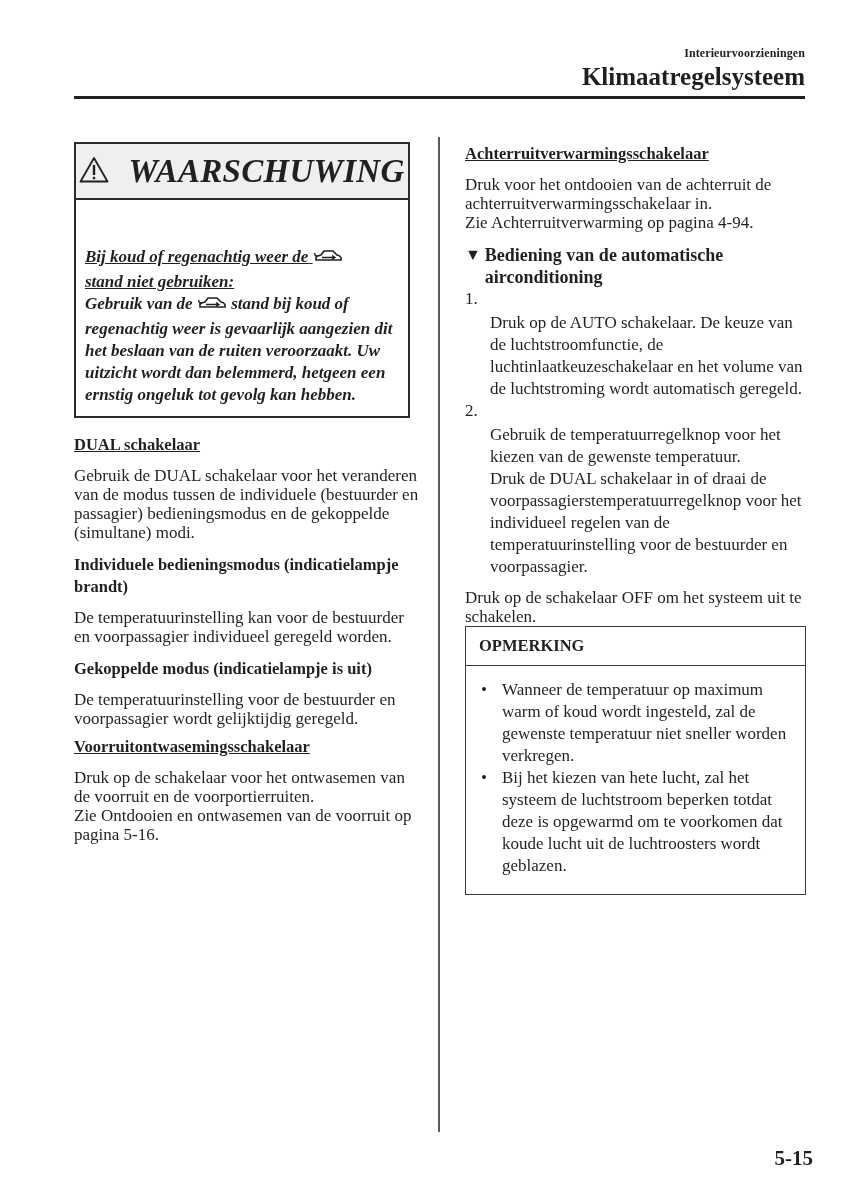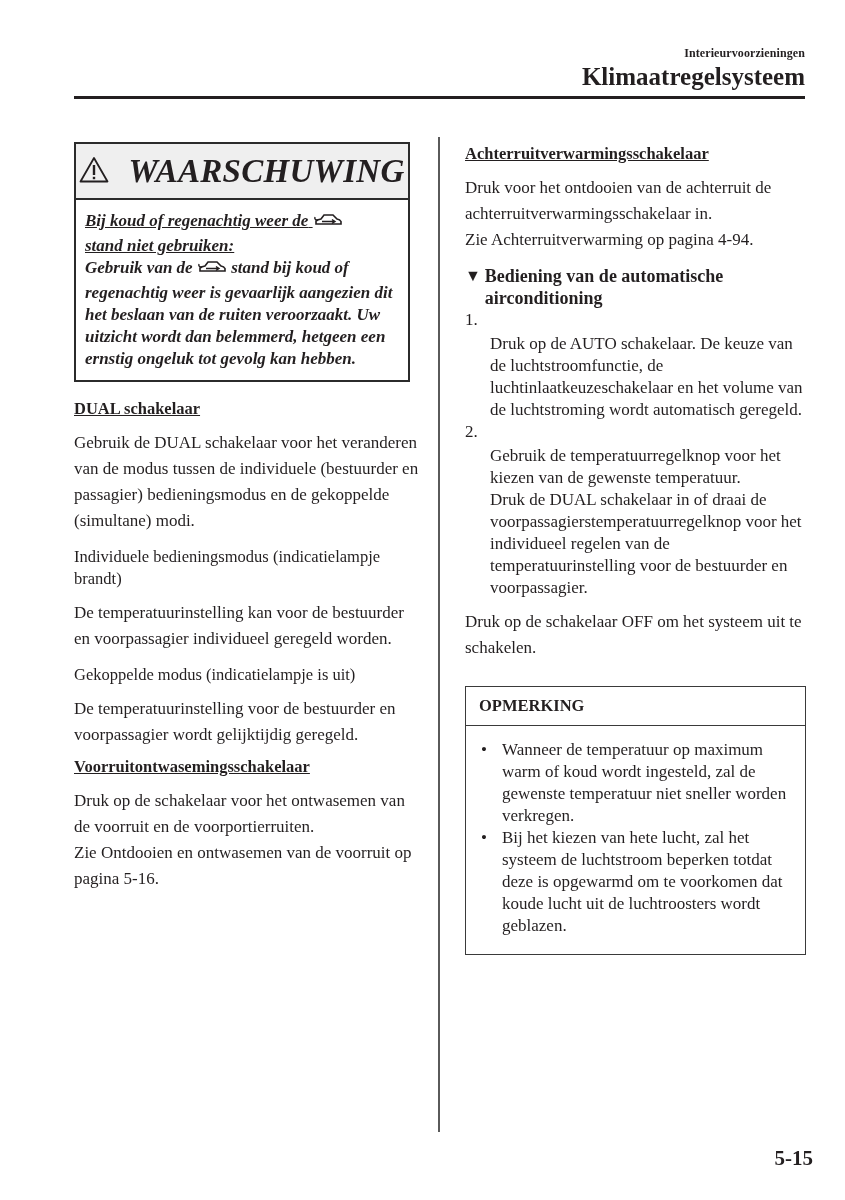--- a/index.html
+++ b/index.html
@@ -35,30 +35,30 @@
       height: 54px; display: flex; align-items: center; justify-content: center;
       gap: 19px;
     }
     .warning-head .wtitle {
       font-size: 33px; font-style: italic; font-weight: bold; letter-spacing: 0.3px;
     }
     .warning-body {
       padding: 10px 8px 10px 9px;
       font-style: italic; font-weight: bold; font-size: 17px; line-height: 22px;
     }
-    .warning-body .uline { text-decoration: underline; }
+    .warning-body .uline { text-decoration: underline; margin-top: 36px; }
     .car-icon { display: inline-block; vertical-align: -3px; }
 
     .sub-head-u {
       font-weight: bold; font-size: 16.5px; text-decoration: underline; line-height: 22px;
     }
     .sub-head {
-      font-weight: normal; font-size: 16.5px; line-height: 22px;
+      font-weight: bold; font-size: 16.5px; line-height: 22px;
     }
-    .para { font-size: 17px; line-height: 26px; }
+    .para { font-size: 17px; line-height: 19px; }
     .mt-a { margin-top: 8px; }
     .mt-b { margin-top: 10px; }
     .mt-c { margin-top: 12px; }
 
     .tri-head {
       font-weight: bold; font-size: 18px; line-height: 22px;
       display: flex; gap: 4px;
     }
     .tri-head .tri { font-size: 16px; line-height: 22px; }
 
@@ -164,21 +164,21 @@
       <span class="num">2.</span>
       <span class="txt">
         <span style="display:block;">Gebruik de temperatuurregelknop voor het kiezen van de gewenste temperatuur.</span>
         <span style="display:block;">Druk de DUAL schakelaar in of draai de voorpassagierstemperatuurregelknop voor het individueel regelen van de temperatuurinstelling voor de bestuurder en voorpassagier.</span>
       </span>
     </li>
   </ol>
 
   <div class="para mt-b">Druk op de schakelaar OFF om het systeem uit te schakelen.</div>
 
-  <div class="note-box" style="margin-top: 25px;">
+  <div class="note-box" style="margin-top: 0;">
     <div class="note-head">OPMERKING</div>
     <div class="note-body">
       <div class="bullet">
         <span class="dot">•</span>
         <span class="txt">Wanneer de temperatuur op maximum warm of koud wordt ingesteld, zal de gewenste temperatuur niet sneller worden verkregen.</span>
       </div>
       <div class="bullet">
         <span class="dot">•</span>
         <span class="txt">Bij het kiezen van hete lucht, zal het systeem de luchtstroom beperken totdat deze is opgewarmd om te voorkomen dat koude lucht uit de luchtroosters wordt geblazen.</span>
       </div>

